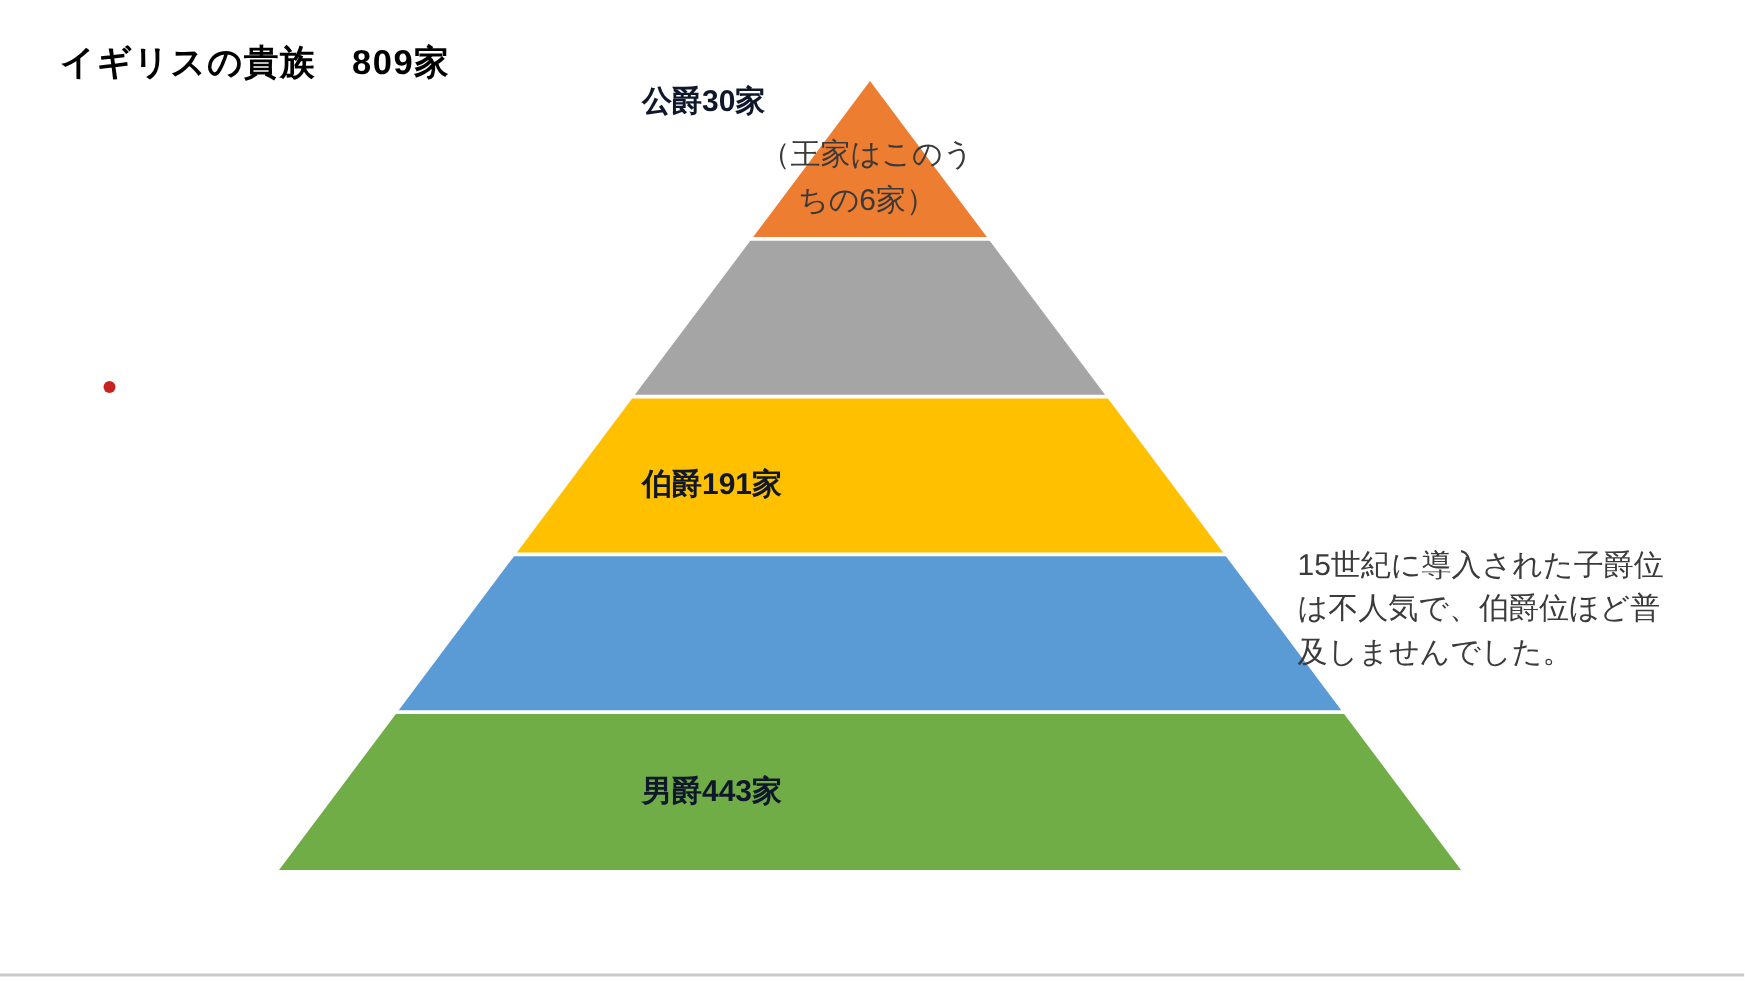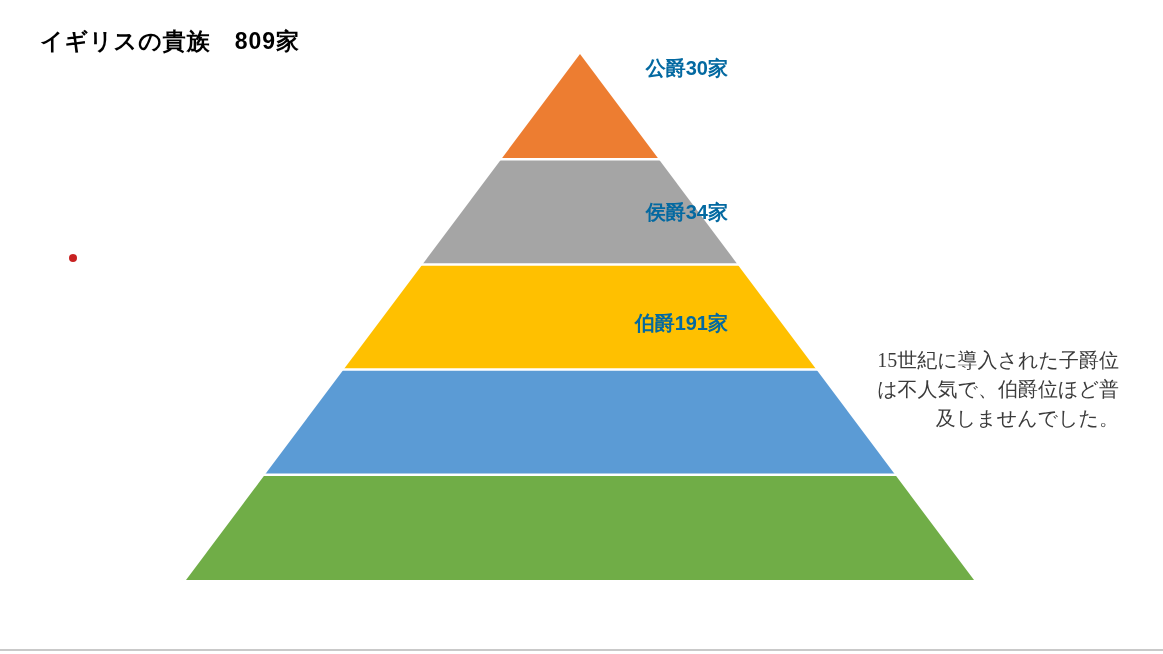--- a/index.html
+++ b/index.html
@@ -33,24 +33,24 @@
   }
   .pyramid-svg {
     position: absolute;
     left: 0;
     top: 0;
   }
   .pyr-label {
     position: absolute;
     left: 428px;
     width: 300px;
-    text-align: right;
+    text-align: left;
     font-size: 20px;
     font-weight: bold;
-    color: #0369a1;
+    color: #0f172a;
     line-height: 24px;
     pointer-events: none;
   }
   .pyr-label.l0 { top: 56px; }
   .pyr-label.l1 { top: 200px; }
   .pyr-label.l2 { top: 311px; }
   .pyr-label.l3 { top: 411px; }
   .pyr-label.l4 { top: 516px; }
   .pyr-sublabel {
     position: absolute;
@@ -60,27 +60,26 @@
     text-align: center;
     font-size: 20px;
     font-weight: normal;
     color: #3a3a3a;
     line-height: 31px;
     pointer-events: none;
   }
   .annotation {
     position: absolute;
     left: 865px;
-    top: 346px;
+    top: 363px;
     width: 254px;
     font-size: 20px;
     line-height: 29px;
     color: #3b3b3b;
-    text-align: right;
-    font-family: Liberation Serif, serif;
+    text-align: left;
   }
   .bottom-divider {
     position: absolute;
     left: 0;
     right: 0;
     top: 649px;
     height: 2px;
     background: #c9c9c9;
   }
 </style>
@@ -99,20 +98,21 @@
       <polygon points="422.4,264.4 737.6,264.4 816.4,369.59999999999997 343.6,369.59999999999997" fill="#FFC000"></polygon>
       <polygon points="343.59999999999997,369.6 816.4000000000001,369.6 895.2,474.8 264.79999999999995,474.8" fill="#5B9BD5"></polygon>
       <polygon points="264.79999999999995,474.8 895.2,474.8 974,580 186,580" fill="#70AD47"></polygon>
       <line x1="178" x2="982" y1="159.2" y2="159.2" stroke="#FFFFFF" stroke-width="2.5"></line>
       <line x1="178" x2="982" y1="264.4" y2="264.4" stroke="#FFFFFF" stroke-width="2.5"></line>
       <line x1="178" x2="982" y1="369.6" y2="369.6" stroke="#FFFFFF" stroke-width="2.5"></line>
       <line x1="178" x2="982" y1="474.8" y2="474.8" stroke="#FFFFFF" stroke-width="2.5"></line>
     </svg>
 
   <div class="pyr-label l0">公爵30家</div>
-  <div class="pyr-label l1">侯爵34家</div>
+  <div class="pyr-sublabel">（王家はこのうちの6家）</div>
   <div class="pyr-label l2">伯爵191家</div>
+  <div class="pyr-label l4">男爵443家</div>
 
   <div class="annotation">15世紀に導入された子爵位は不人気で、伯爵位ほど普及しませんでした。</div>
 
   <div class="bottom-divider" style="background: rgb(201, 201, 201);"></div>
 
 </div>
 
 </body></html>

